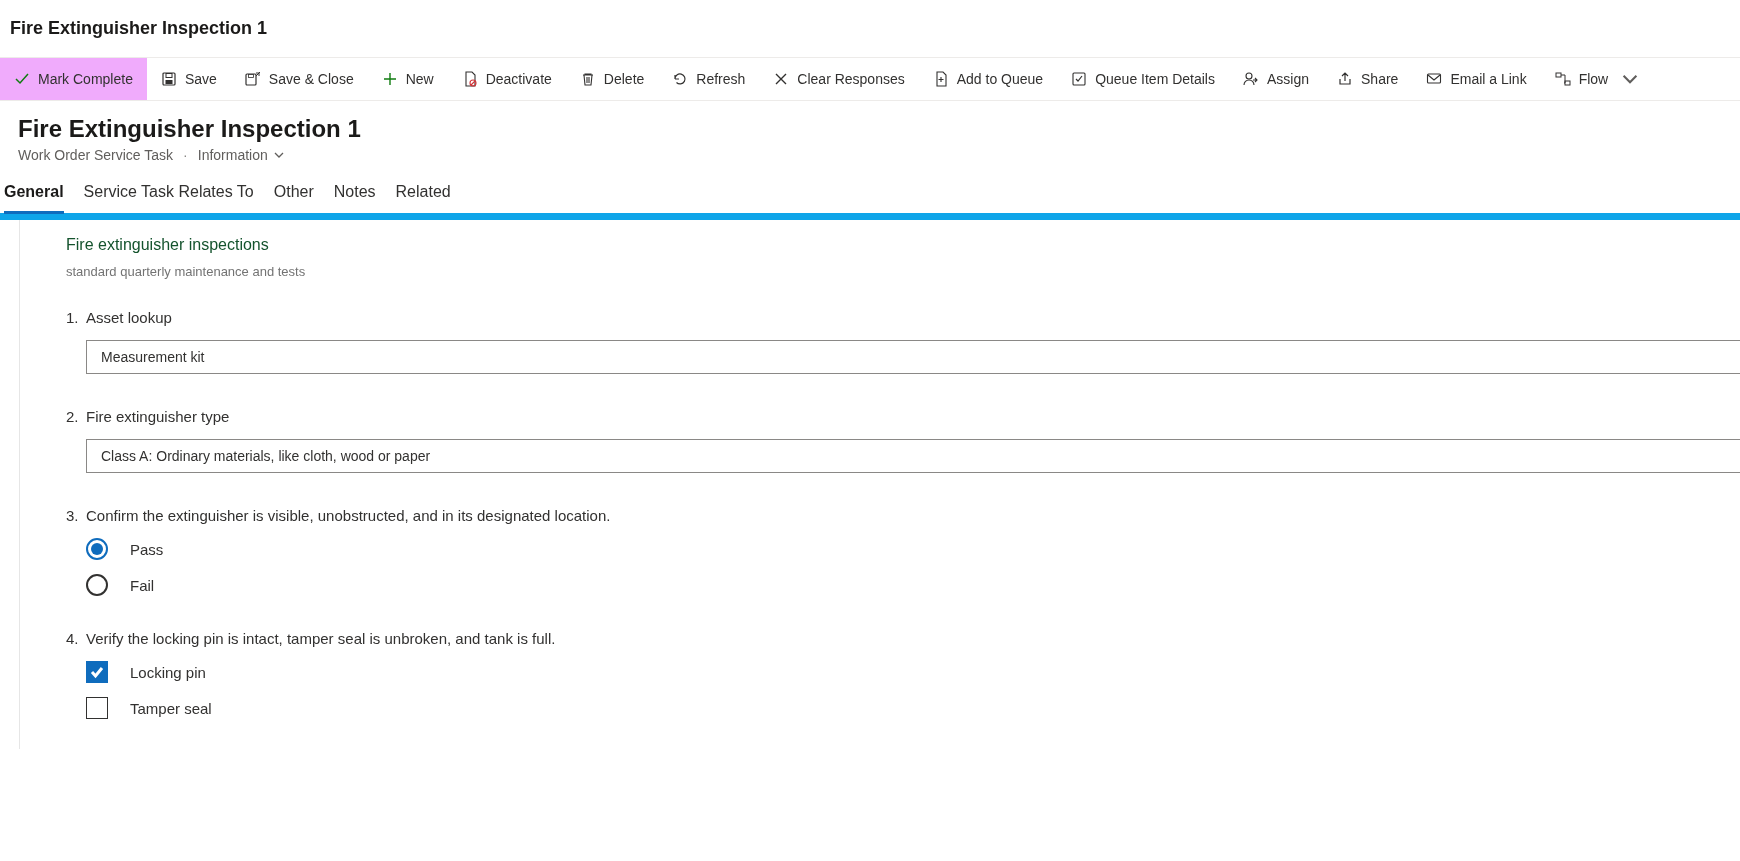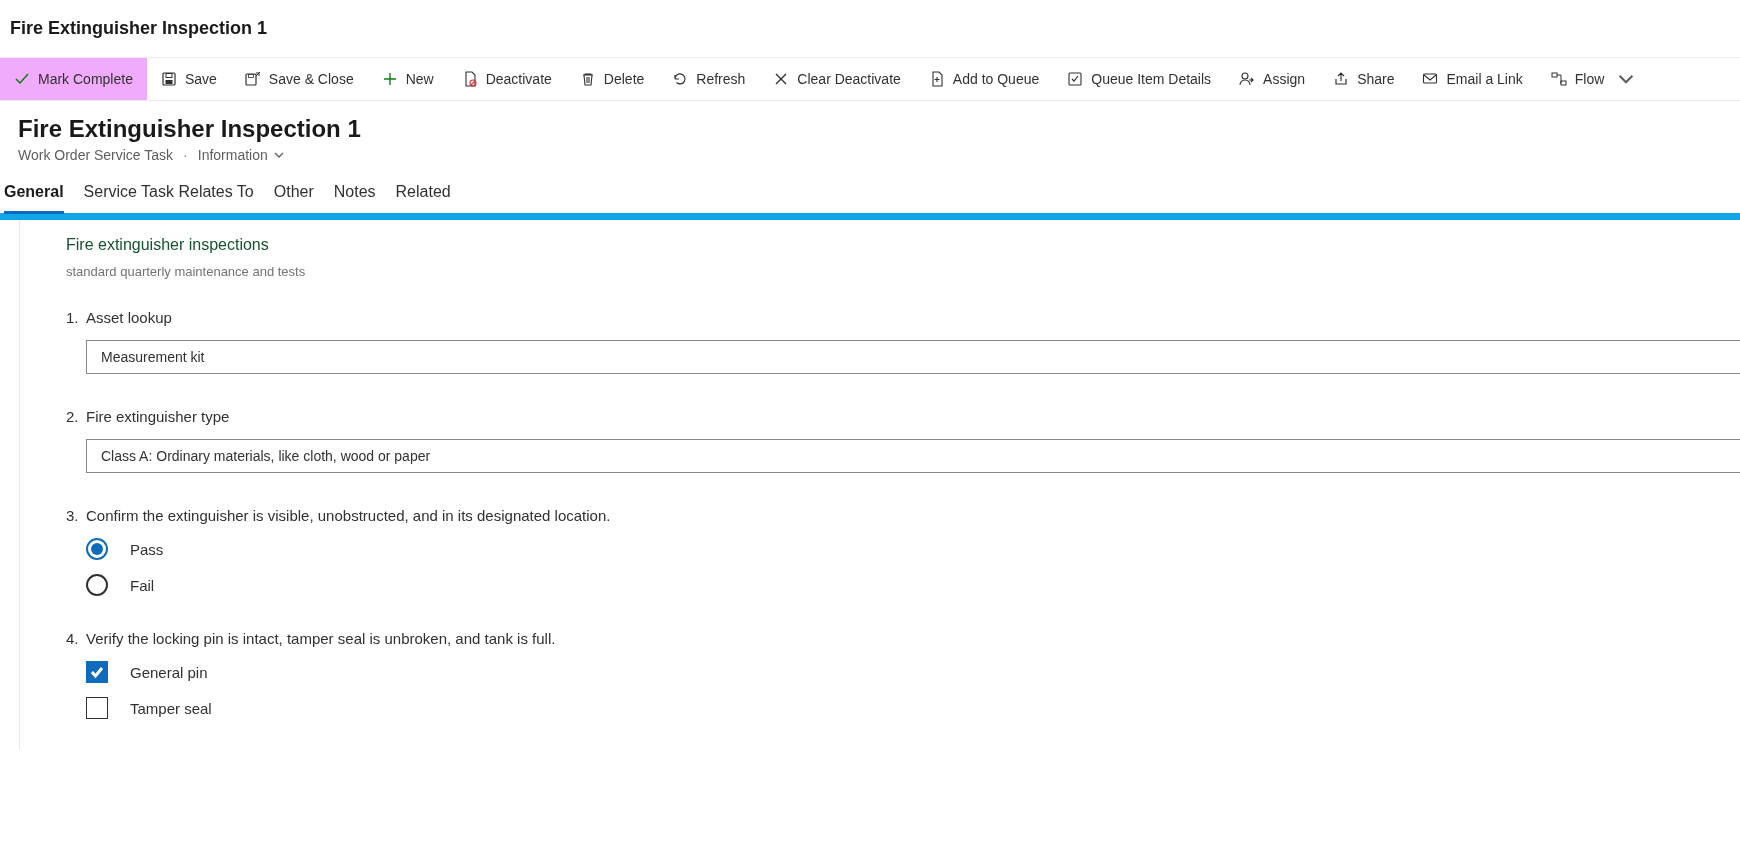--- a/index.html
+++ b/index.html
@@ -206,21 +206,21 @@
         </svg>
     </span>
     <span>Refresh</span>
   </button>
   <button class="toolbar-btn">
     <span class="toolbar-icon">
       <svg viewBox="0 0 16 16">
           <path d="M3 3 L13 13 M13 3 L3 13" stroke="#323130" stroke-width="1.4"></path>
         </svg>
     </span>
-    <span>Clear Deactivate</span>
+    <span>Clear Responses</span>
   </button>
   <button class="toolbar-btn">
     <span class="toolbar-icon">
       <svg viewBox="0 0 16 16">
           <path d="M4 1 h6 l3 3 v11 h-9 z" fill="none" stroke="#323130" stroke-width="1.1"></path>
           <path d="M8 6 v5 M5.5 8.5 h5" stroke="#323130" stroke-width="1.1"></path>
         </svg>
     </span>
     <span>Add to Queue</span>
   </button>
@@ -346,21 +346,21 @@
         <div class="q-num">4.</div>
         <div class="q-label">Verify the locking pin is intact, tamper seal is unbroken, and tank is full.</div>
       </div>
       <div class="options">
         <div class="opt">
           <span class="chk checked">
             <svg viewBox="0 0 16 16">
                 <path d="M3 8 L6.5 12 L13 4"></path>
               </svg>
           </span>
-          <span>General pin</span>
+          <span>Locking pin</span>
         </div>
         <div class="opt">
           <span class="chk">
             <svg viewBox="0 0 16 16">
                 <path d="M3 8 L6.5 12 L13 4"></path>
               </svg>
           </span>
           <span>Tamper seal</span>
         </div>
       </div>

